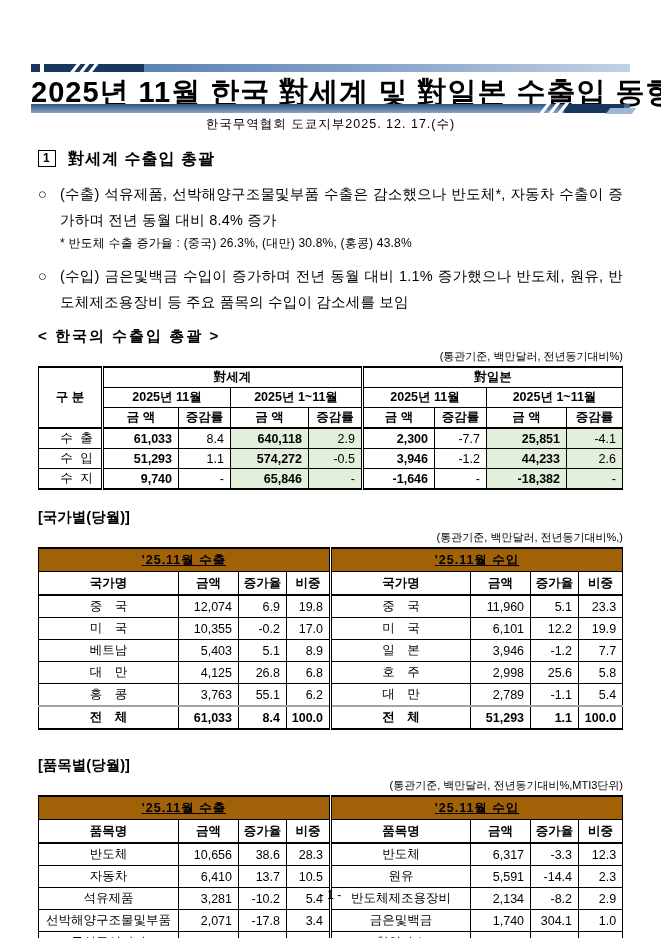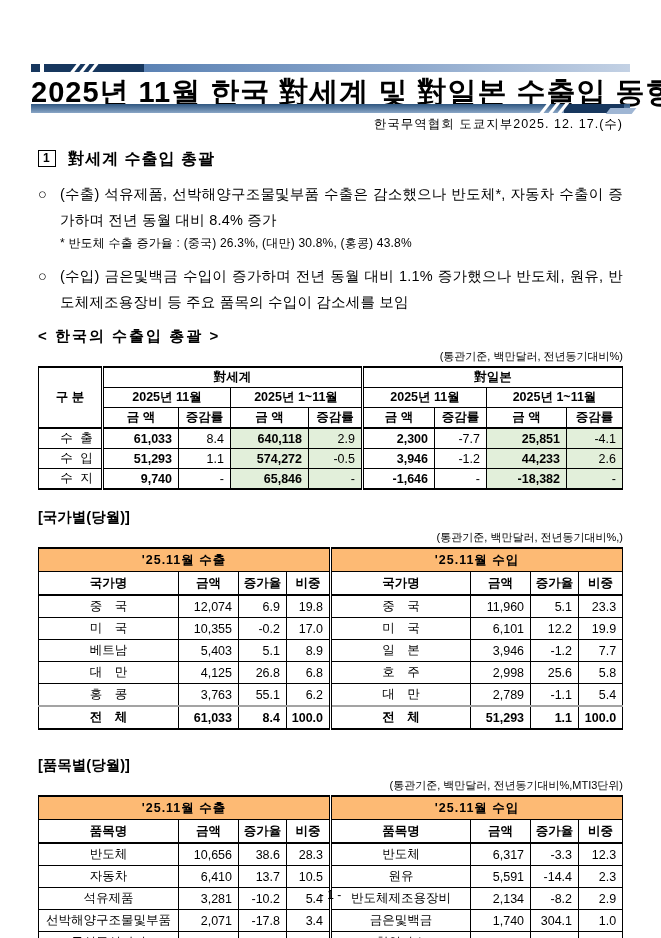--- a/index.html
+++ b/index.html
@@ -25,21 +25,21 @@
   }
 
   .bar-mid{position:absolute;left:31px;top:104px;width:599px;height:9px;
     background:linear-gradient(180deg,#2f5680 0%,#56799f 45%,#8aa6c6 100%);}
   .bar-mid .m1{left:512px;} .bar-mid .m2{left:521px;} .bar-mid .m3{left:530px;}
   .bar-mid .mid-navy{position:absolute;right:6px;top:0;width:60px;height:9px;background:#17375E;}
   .bar-mid .mid-tail{position:absolute;right:-4px;top:4px;width:26px;height:6px;background:#9fb6d4;transform:skewX(-38deg);}
 
   .byline{
     position:absolute;left:38px;top:116px;width:585px;
-    display:flex;justify-content:flex-end;font-size:12.5px;letter-spacing:1px;
+    display:flex;justify-content:center;font-size:12.5px;letter-spacing:1px;
   }
 
   
   .content{position:absolute;left:38px;top:143px;width:585px;}
 
   .sec-head{margin-top:6px;font-size:16px;font-weight:700;letter-spacing:1px;}
   .numbox{
     display:inline-block;border:1.6px solid #000;padding:0 4px;margin-right:7px;
     font-size:12px;font-weight:700;vertical-align:2px;line-height:1.25;
   }
@@ -63,21 +63,21 @@
   .t1 .lbl{text-align:center;letter-spacing:2px;}
   .t1 .b{font-weight:700;}
   .t1 .g{background:#E2EFDA;}
   .t1 .vdbl{border-left:3px double #000;}
   .t1 tr.first td{border-top:2px solid #000;}
 
   
   .t2{font-size:12.5px;border-top:2px solid #000;border-bottom:2px solid #000;}
   .t2 th{height:20px;text-align:center;font-weight:700;}
   .t2 td{height:19px;}
-  .t2 .grp{background:#fdba74;letter-spacing:1px;}
+  .t2 .grp{background:#a16207;letter-spacing:1px;text-decoration:underline;}
   .t2 thead tr.cols th{border-bottom:2px solid #000;}
   .t2 .name{text-align:center;}
   .t2 .num{text-align:right;padding-right:6px;}
   .t2 .vdbl{border-left:3px double #000;}
   .t2 tr.total td{font-weight:700;border-top:2px solid #a3a3a3;}
 
   .sec-label{margin-top:18px;font-size:14.5px;font-weight:700;}
   .gap-lg{margin-top:26px;}
 
   .pageno{position:absolute;left:0;top:888px;width:661px;text-align:center;font-size:12px;}

